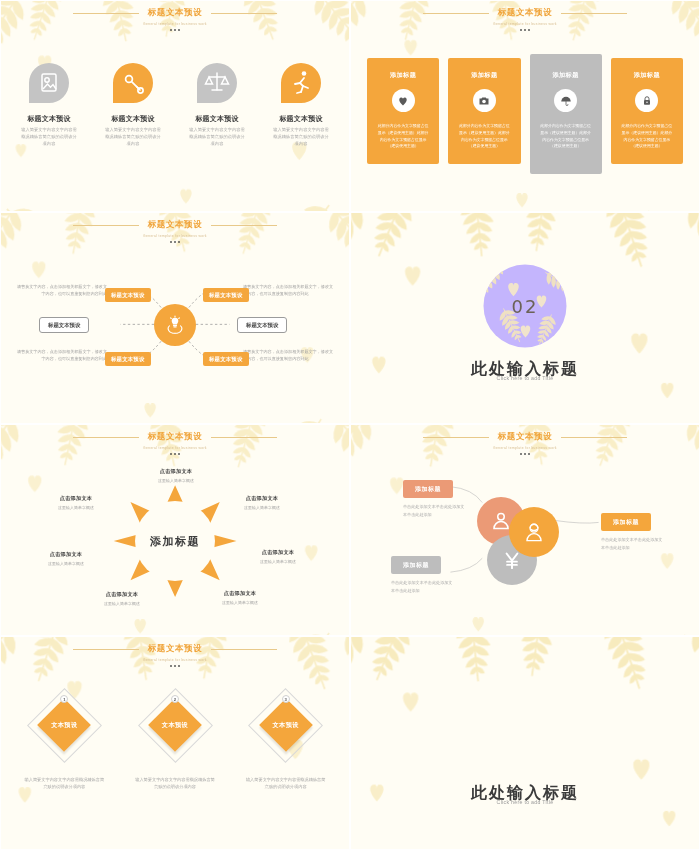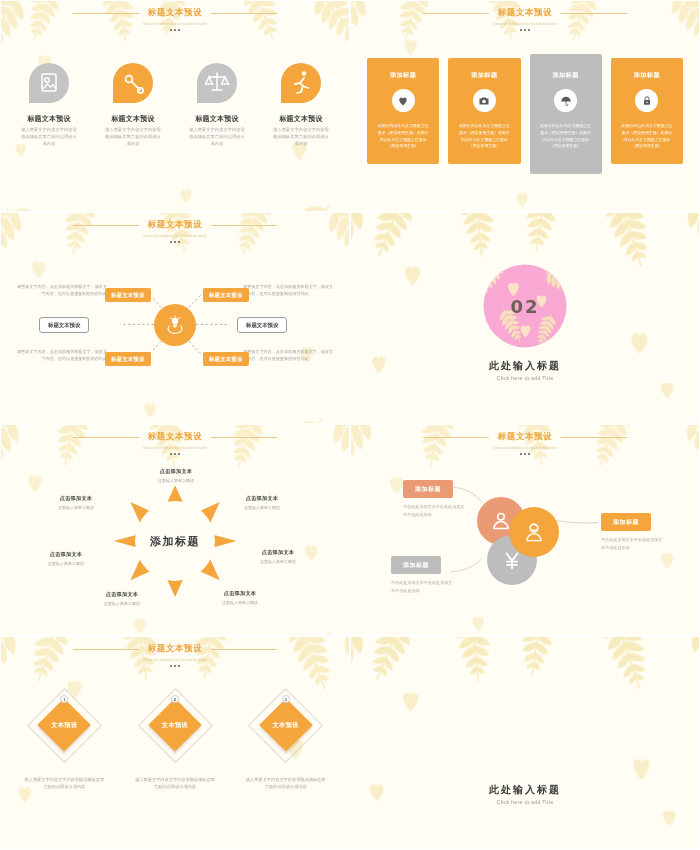--- a/index.html
+++ b/index.html
@@ -124,29 +124,29 @@
     position:absolute; left:50%; top:8px; transform:translateX(-50%);
     width:8px; height:8px; border-radius:50%; background:#fff; border:1px solid #cfcfcf;
     font-size:4.2px; color:#555; display:flex; align-items:center; justify-content:center;
     font-weight:bold; z-index:4;
   }
   .s7-b { font-size:4.2px; color:#a5a5a5; line-height:1.75; text-align:center; padding:0 14px; margin-top:13px; }
 
   
   .sec-circle {
     position:absolute; left:50%; top:93px; transform:translate(-50%,-50%);
-    width:83px; height:83px; border-radius:50%; background:#f9a8d4; overflow:hidden;font-weight:bold;
+    width:83px; height:83px; border-radius:50%; background:#c4b5fd; overflow:hidden;
   }
   .sec-circle .num {
     position:absolute; left:50%; top:50%; transform:translate(-50%,-50%);
     font-size:18px; color:#6b6257; letter-spacing:2px; font-family:"DejaVu Sans", sans-serif;
   }
   .sec-t {
     position:absolute; left:0; right:0; top:146px; text-align:center;
-    font-size:10px; font-weight:bold; color:#3b3b3b; letter-spacing:2px;
+    font-size:16px; font-weight:bold; color:#3b3b3b; letter-spacing:2px;
   }
   .sec-s {
     position:absolute; left:0; right:0; top:162px; text-align:center;
     font-size:5.2px; color:#9a9a9a; letter-spacing:.3px;
   }
 </style>
 </head>
 <body>
 
 <svg width="0" height="0" style="position:absolute" aria-hidden="true">

